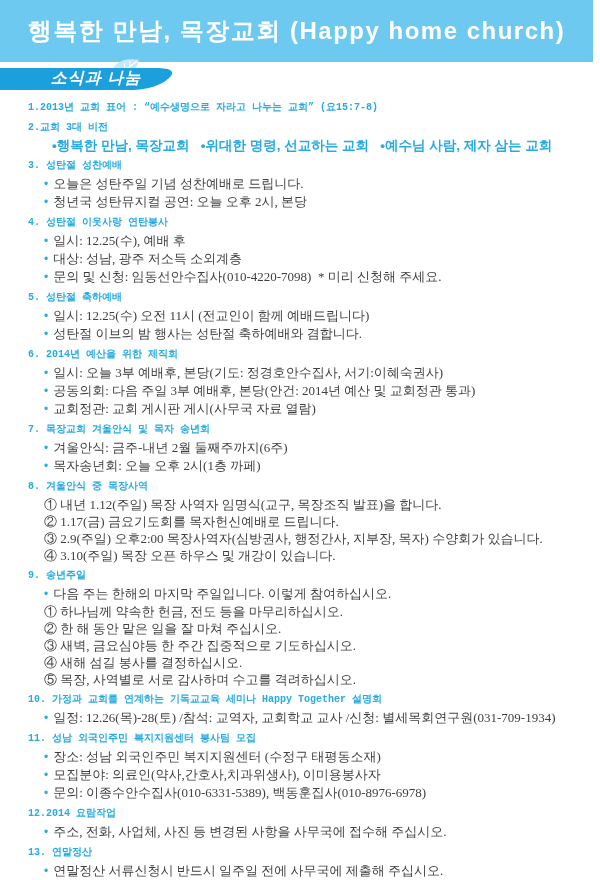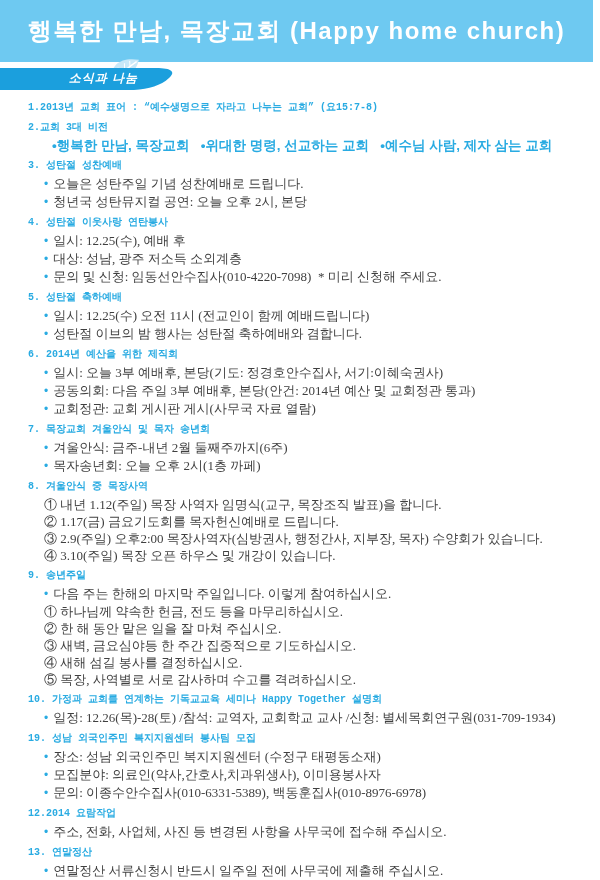--- a/index.html
+++ b/index.html
@@ -16,23 +16,23 @@
   }
   .banner h1 {
     margin:0; color:#ffffff; font-size:24px; font-weight:bold;
     letter-spacing:1.5px; font-family:"Liberation Sans", sans-serif;
   }
 
   
   .ribbon-row { position:relative; height:30px; margin-top:2px; }
   .ribbon-svg { position:absolute; left:0; top:-8px; overflow:visible; }
   .ribbon-label {
-    position:absolute; left:34px; top:3px; width:104px; height:22px;
-    line-height:22px; text-align:right; color:#ffffff;
-    font-size:12px; font-weight:bold; font-style:italic; letter-spacing:1px;
+    position:absolute; left:44px; top:3px; width:104px; height:22px;
+    line-height:22px; text-align:center; color:#ffffff;
+    font-size:16px; font-weight:bold; font-style:italic; letter-spacing:1px;
   }
 
   
   .list { padding-top:2px; }
   .item { margin:0; }
   .heading {
     margin:3px 0 1px 28px; line-height:17px;
     color:#29abe2; font-size:10px; font-weight:bold;
     font-family:Liberation Mono, monospace;
   }
@@ -156,21 +156,21 @@
   <p class="line circled"><span class="line-text">⑤ 목장, 사역별로 서로 감사하며 수고를 격려하십시오.</span></p>
 </section>
 
   <section class="item">
     <h2 class="heading">10. 가정과 교회를 연계하는 기독교교육 세미나 Happy Together 설명회</h2>
 
   <p class="line bullet"><span class="marker">•</span><span class="line-text">일정: 12.26(목)-28(토) /참석: 교역자, 교회학교 교사 /신청: 별세목회연구원(031-709-1934)</span></p>
 </section>
 
   <section class="item">
-    <h2 class="heading">19. 성남 외국인주민 복지지원센터 봉사팀 모집</h2>
+    <h2 class="heading">11. 성남 외국인주민 복지지원센터 봉사팀 모집</h2>
 
   <p class="line bullet"><span class="marker">•</span><span class="line-text">장소: 성남 외국인주민 복지지원센터 (수정구 태평동소재)</span></p>
 
   <p class="line bullet"><span class="marker">•</span><span class="line-text">모집분야: 의료인(약사,간호사,치과위생사), 이미용봉사자</span></p>
 
   <p class="line bullet"><span class="marker">•</span><span class="line-text">문의: 이종수안수집사(010-6331-5389), 백동훈집사(010-8976-6978)</span></p>
 </section>
 
   <section class="item">
     <h2 class="heading">12.2014 요람작업</h2>

